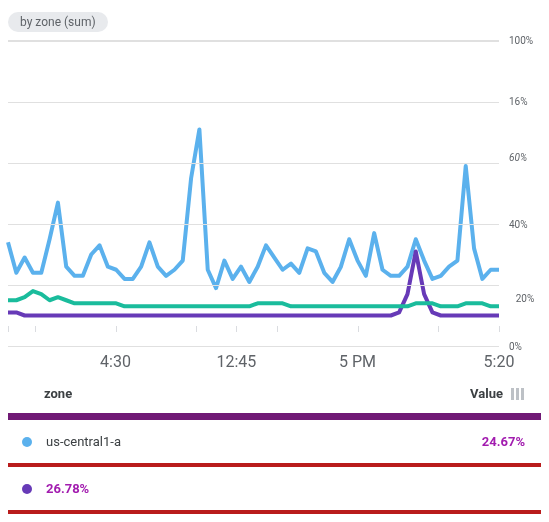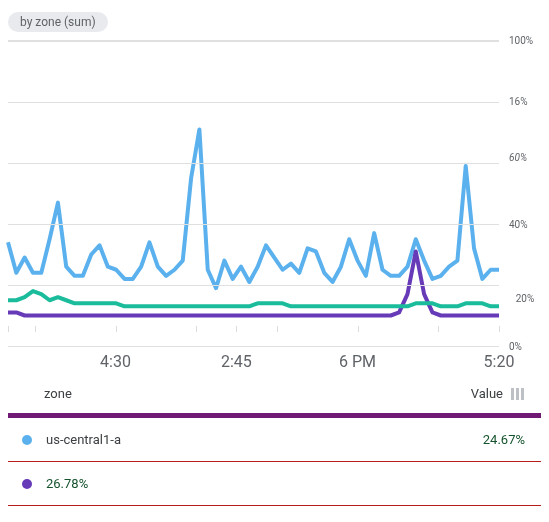--- a/index.html
+++ b/index.html
@@ -62,46 +62,46 @@
   }
   svg.lines {
     position: absolute;
     left: 0; top: 0; width: 100%; height: 100%;
     overflow: visible;
   }
   .legend-head {
     display: flex;
     align-items: center;
     padding: 12px 16px 12px 36px;
-    font-weight: 400;
+    font-weight: 700;
     color: #3c4043;
-    border-bottom: 5px solid #701a75;
+    border-bottom: 7px solid #701a75;
   }
   .legend-head .col-zone { flex: 1; }
   .legend-head .col-value { margin-right: 8px; margin-left: 12px; }
   .cols-icon {
     width: 14px; height: 12px;
     display: inline-flex; gap:2px;
   }
   .cols-icon span {
     width: 3px; background:#bdc1c6;
   }
   .legend-row {
     display: flex;
     align-items: center;
     padding: 14px 16px 14px 14px;
-    border-bottom: 1px solid #b91c1c;
+    border-bottom: 4px solid #b91c1c;
   }
   .dot {
     width: 10px; height: 10px; border-radius: 50%;
     margin-right: 14px;
     flex-shrink: 0;
   }
   .legend-row .name { flex: 1; color:#3c4043; }
-  .legend-row .val { color:#14532d; }
+  .legend-row .val { color:#a21caf;font-weight:bold; }
 </style>
 </head>
 <body>
 
 <div class="chips">
   <div class="chip">by zone (sum)</div>
 </div>
 
 <div class="chart-area">
   <div class="plot" id="plot">
@@ -120,22 +120,22 @@
   <div id="y-axis">
       <div class="y-label" style="top: 306px; position: absolute; right: 0px; transform: translateY(-50%);">0%</div>
       <div class="y-label" style="top: 258px; position: absolute; right: 0px; transform: translateY(-50%); text-align: center;">20%</div>
       <div class="y-label" style="top: 183.6px; position: absolute; right: 0px; transform: translateY(-50%);">40%</div>
       <div class="y-label" style="top: 117px; position: absolute; right: 0px; transform: translateY(-50%); font-style: italic;">60%</div>
       <div class="y-label" style="top: 61.2px; position: absolute; right: 0px; transform: translateY(-50%);">16%</div>
       <div class="y-label" style="top: 0px; position: absolute; right: 0px; transform: translateY(-50%);">100%</div>
     </div>
   <div class="x-axis" id="x-axis">
       <div class="x-label" style="left: 21.9%;">4:30</div>
-      <div class="x-label" style="left: 46.5%;">2:45</div>
-      <div class="x-label" style="left: 71.2%;">6 PM</div>
+      <div class="x-label" style="left: 46.5%;">12:45</div>
+      <div class="x-label" style="left: 71.2%;">5 PM</div>
       <div class="x-label" style="left: 100%;">5:20</div>
       <div class="x-tick" style="left: 0%;"></div>
       <div class="x-tick" style="left: 5.48%;"></div>
       <div class="x-tick" style="left: 21.9%;"></div>
       <div class="x-tick" style="left: 38.3%;"></div>
       <div class="x-tick" style="left: 46.5%;"></div>
       <div class="x-tick" style="left: 54.8%;"></div>
       <div class="x-tick" style="left: 71.2%;"></div>
       <div class="x-tick" style="left: 87.6%;"></div>
       <div class="x-tick" style="left: 100%;"></div>

